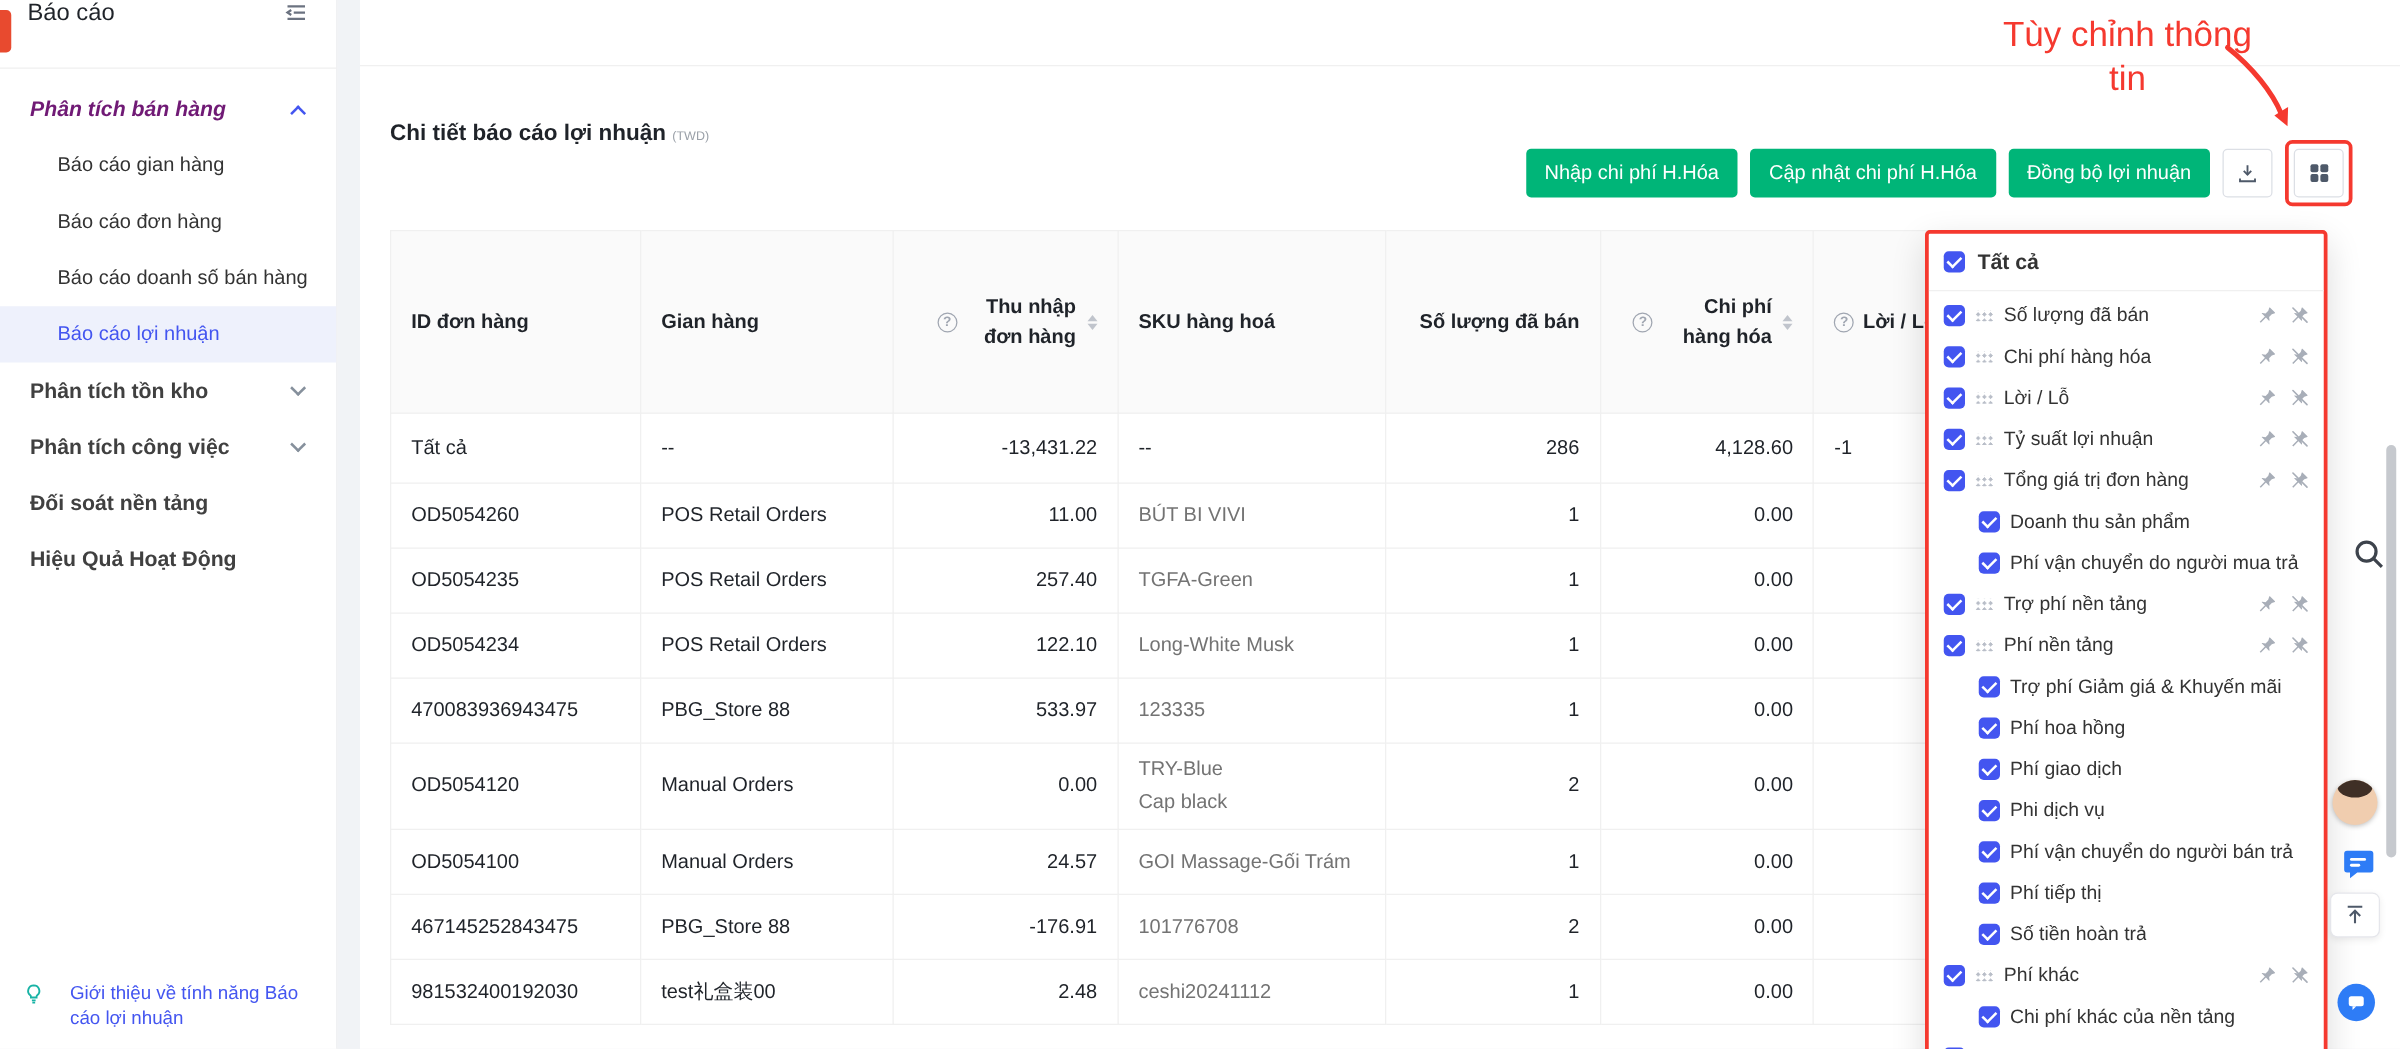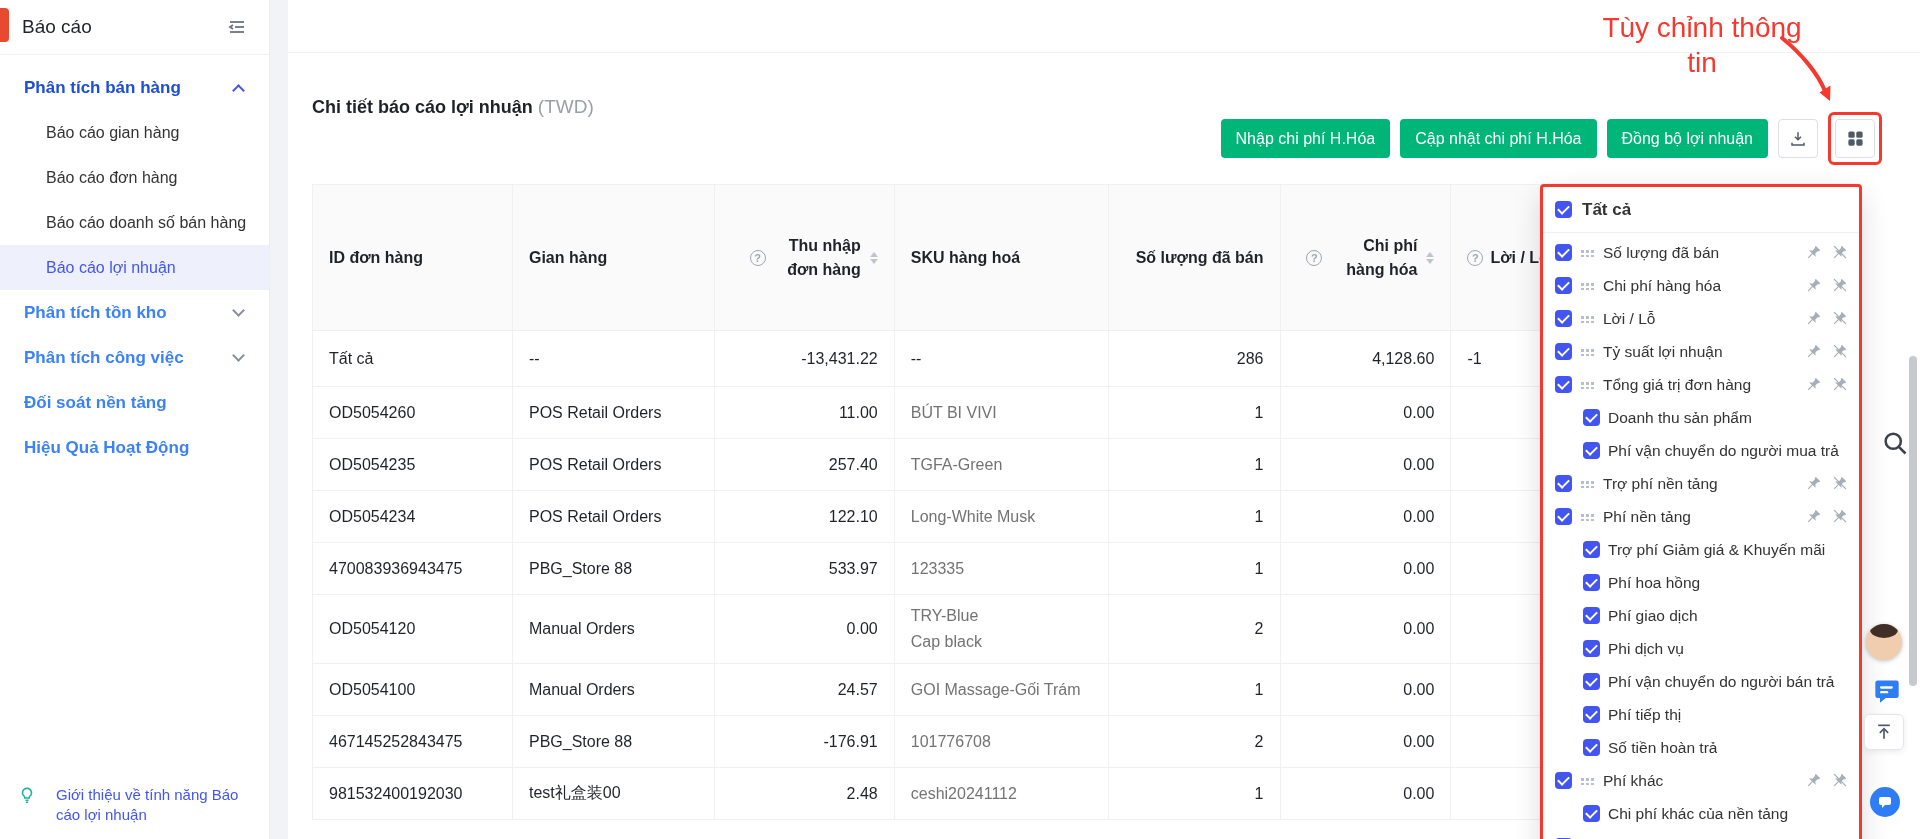--- a/index.html
+++ b/index.html
@@ -4,45 +4,45 @@
 <style>
   * { margin:0; padding:0; box-sizing:border-box; }
   html,body { width:1920px; height:839px; overflow:hidden;
     font-family:"Liberation Sans", sans-serif; background:#f1f3f6; color:#1f2329; }
 
   
   .sidebar { position:absolute; left:0; top:0; width:270px; height:839px;
     background:#fff; border-right:1px solid #ebedf0; z-index:10; }
   .logo-stub { position:absolute; left:0; top:8px; width:9px; height:34px;
     background:#e84a2f; border-radius:0 4px 4px 0; }
-  .sb-header { height:55px; display:flex; align-items:center; justify-content:space-between;
+  .sb-header { height:55px; display:flex; justify-content:space-between;
     padding:0 22px 0 22px; border-bottom:1px solid #f0f0f0; }
   .sb-title { font-size:19px; font-weight:400; color:#1f2329; }
   .sb-menu { padding-top:10px; }
   .sb-section { height:45px; display:flex; align-items:center; justify-content:space-between;
-    padding:0 26px 0 24px; font-size:17px; font-weight:700; color:#3b82f6; cursor:pointer; }
-  .sb-section.active-section { color:#1d4ed8; }
+    padding:0 26px 0 24px; font-size:17px; font-weight:700; color:#404040; cursor:pointer; }
+  .sb-section.active-section { color:#701a75;font-style:italic; }
   .chev { width:9px; height:9px; border-right:2px solid #86909c; border-bottom:2px solid #86909c;
     transform:rotate(45deg); margin-top:-4px; }
   .chev.up { transform:rotate(-135deg); margin-top:6px; }
   .active-section .chev { border-color:#4355f0; }
   .sb-child { height:45px; line-height:45px; padding-left:46px; font-size:16px; color:#333; cursor:pointer;
     white-space:nowrap; overflow:hidden; }
   .sb-child.active { background:#eef1fc; color:#4355f0; }
   .sb-footer { position:absolute; left:18px; bottom:14px; width:236px; display:flex; gap:20px; }
   .sb-footer a { color:#4355f0; font-size:15px; line-height:1.35; text-decoration:none; }
   .bulb { flex:0 0 auto; margin-top:1px; }
 
   .gap-strip { position:absolute; left:270px; top:0; width:18px; height:839px; background:#f1f3f6; z-index:9; }
 
   
   .main-bg { position:absolute; left:288px; top:0; width:1632px; height:839px; background:#fff; }
   .top-divider { position:absolute; left:288px; top:52px; width:1632px; height:1px; background:#f0f0f0; }
   .page-title { position:absolute; left:312px; top:96px; font-size:18px; font-weight:700; color:#1f2329; }
-  .page-title .muted { font-weight:400; font-size:19px; color:#9aa0a8; }
+  .page-title .muted { font-weight:400; font-size:10px; color:#9aa0a8; }
 
   .actions { position:absolute; top:112px; right:38px; display:flex; align-items:center; gap:10px; z-index:15; }
   .btn-green { height:39px; padding:0 15px; border:none; border-radius:4px; background:#00b578;
     color:#fff; font-size:16px; font-weight:500; font-family:inherit; cursor:pointer; white-space:nowrap; }
   .btn-icon { width:40px; height:39px; background:#fff; border:1px solid #dcdfe5; border-radius:4px;
     display:flex; align-items:center; justify-content:center; cursor:pointer; }
   .red-box { border:3px solid #f5392f; border-radius:6px; padding:4px; background:#fff; }
 
   
   .annotation-text { position:absolute; left:1592px; top:10px; width:220px; text-align:center;

